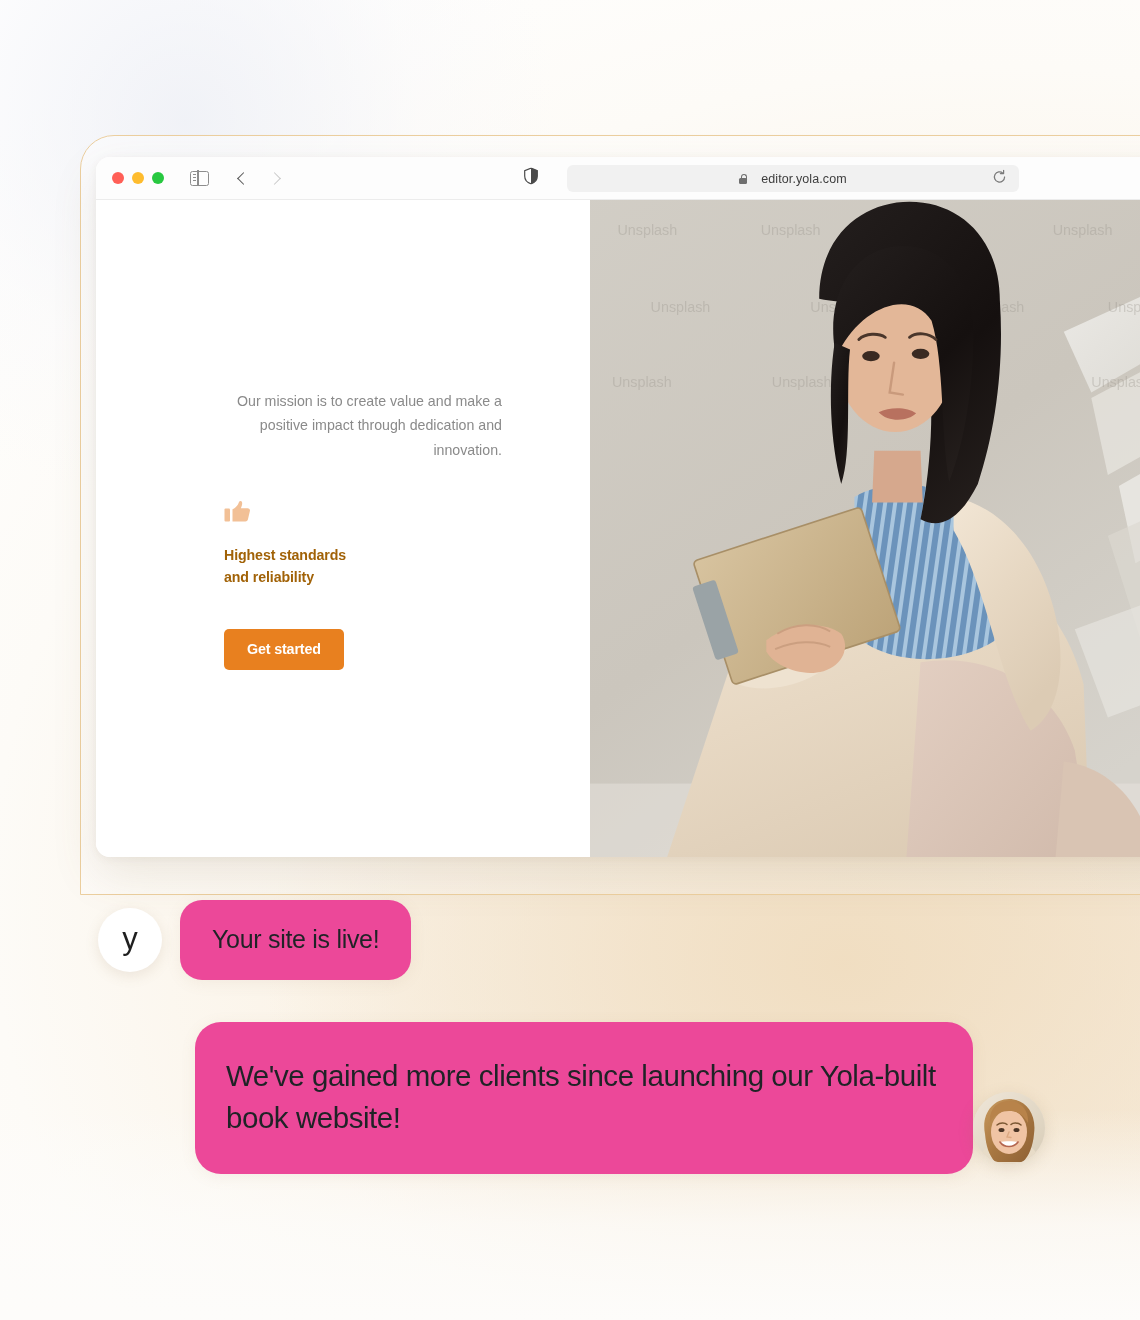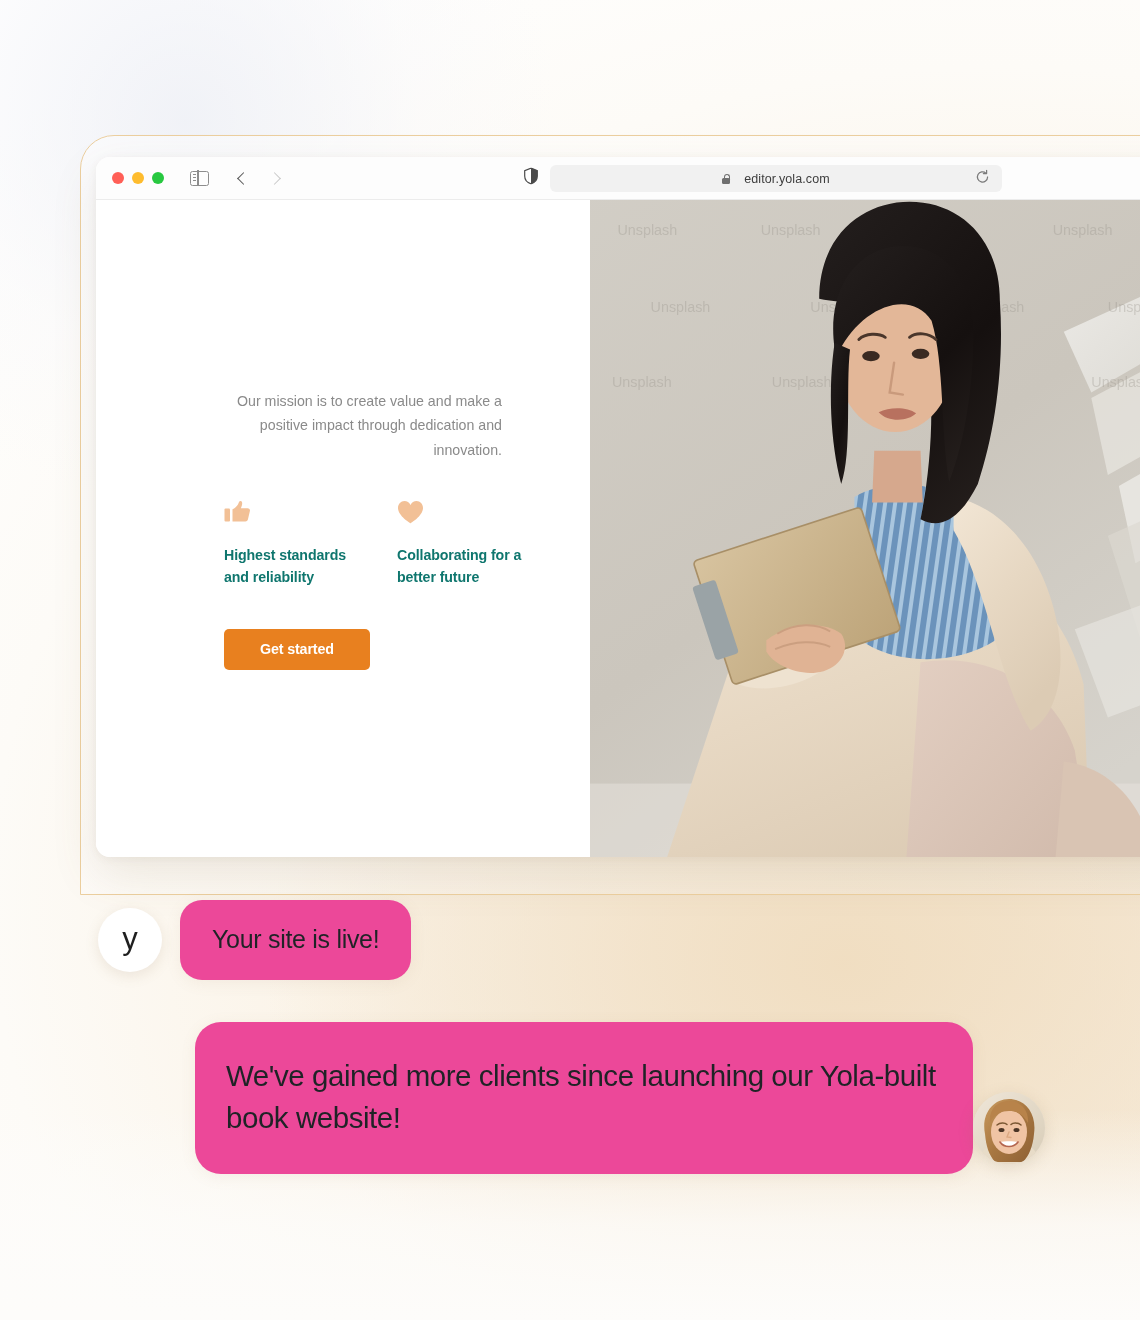--- a/index.html
+++ b/index.html
@@ -66,21 +66,21 @@
   .sidebar-glyph .l1 { top:2px; } .sidebar-glyph .l2 { top:5.2px; } .sidebar-glyph .l3 { top:8.4px; }
 
   .nav-btns { display:flex; align-items:center; gap:22px; margin-left:30px; }
   .chev { width:9px; height:9px; border-left:1.8px solid #555; border-bottom:1.8px solid #555; }
   .chev.back { transform:rotate(45deg); }
   .chev.fwd { transform:rotate(-135deg); border-color:#c9c9c9; }
 
   .shield { position:absolute; left:428px; top:50%; transform:translateY(-50%); }
 
   .urlbar {
-    position:absolute; left:454px; top:8px; width:452px; height:27px;
+    position:absolute; left:471px; top:8px; width:452px; height:27px;
     background:#f1f1f1; border-radius:6px;
     display:flex; align-items:center; justify-content:center; gap:14px;
   }
   .lock { width:8px; height:10px; position:relative; }
   .lock::before { content:""; position:absolute; left:0; bottom:0; width:8px; height:6px; background:#6f6f6f; border-radius:1.5px; }
   .lock::after { content:""; position:absolute; left:1.8px; top:0; width:4.4px; height:5px; border:1.5px solid #6f6f6f; border-bottom:none; border-radius:3px 3px 0 0; }
   .url-text { font-size:12.5px; color:#3d3d3d; letter-spacing:.1px; }
   .reload { position:absolute; right:12px; top:50%; transform:translateY(-50%); }
 
   
@@ -91,26 +91,26 @@
   .hero-copy { position:absolute; left:128px; top:170px; width:300px; }
   .headline {
     font-size:37px; line-height:1.07; font-weight:700;
     letter-spacing:-1.1px; color:#1b1b1b; white-space:pre-line;
   }
   .subcopy { margin-top:19px; font-size:14.2px; line-height:1.72; color:#8a8a8a; width:278px;text-align:right; }
 
   .features { display:flex; gap:46px; margin-top:38px; }
   .feature { width:132px; }
   .feat-icon { height:28px; color:#f2c096; margin-bottom:17px; }
-  .feat-label { font-size:14.2px; font-weight:700; line-height:1.5; color:#0f766e; letter-spacing:-.1px; }
+  .feat-label { font-size:14.2px; font-weight:700; line-height:1.5; color:#a16207; letter-spacing:-.1px; }
 
   .cta {
     margin-top:41px; display:inline-flex; align-items:center; justify-content:center;
     background:#e8801f; color:#fff; border:none;
-    padding:0 36px; height:41px; border-radius:5px;
+    padding:0 23px; height:41px; border-radius:5px;
     font-size:14.3px; font-weight:700; font-family:inherit; letter-spacing:-.15px; cursor:pointer;
   }
 
   
   .photo { position:absolute; inset:0; background:linear-gradient(168deg,#cfcac2 0%,#c9c4bb 40%,#d4d0c8 100%); }
 
   
   .chat { position:absolute; left:0; top:900px; width:100%; }
   .row1 { position:absolute; left:98px; top:0; display:flex; align-items:center; }
   .avatar-logo {
@@ -209,28 +209,20 @@
           <div class="feature">
             <div class="feat-icon">
               <svg width="27" height="26" viewBox="0 0 27 26">
                 <rect x="0.5" y="8.5" width="5.5" height="13" rx="1" fill="#f2c096"></rect>
                 <path d="M8.5 21.5 V9.2 C10.6 8.4 12.9 6.3 14.1 4.2 C14.9 2.7 15.1 0.8 16.6 1 C18.3 1.2 18.4 3.4 18 5 C17.8 6 17.3 7.2 16.9 8.2 H23.6 C25.3 8.2 26.3 9.6 25.9 11.1 L23.9 19.6 C23.6 20.8 22.6 21.5 21.4 21.5 Z" fill="#f2c096"></path>
               </svg>
             </div>
             <div class="feat-label">Highest standards and reliability</div>
           </div>
 
-          <div class="feature">
-            <div class="feat-icon">
-              <svg width="27" height="25" viewBox="0 0 27 25">
-                <path d="M13.5 23.3 C13.5 23.3 1 16 1 7.9 C1 3.9 3.9 1 7.4 1 C10.1 1 12.3 2.6 13.5 4.9 C14.7 2.6 16.9 1 19.6 1 C23.1 1 26 3.9 26 7.9 C26 16 13.5 23.3 13.5 23.3 Z" fill="#f2c096"></path>
-              </svg>
-            </div>
-            <div class="feat-label">Collaborating for a better future</div>
-          </div>
 
         </div>
 
         <button class="cta">Get started</button>
       </div>
     </div>
 
     <div class="site-right">
       <div class="photo">
         <svg width="100%" height="100%" viewBox="0 0 550 657" preserveAspectRatio="xMidYMid slice">

